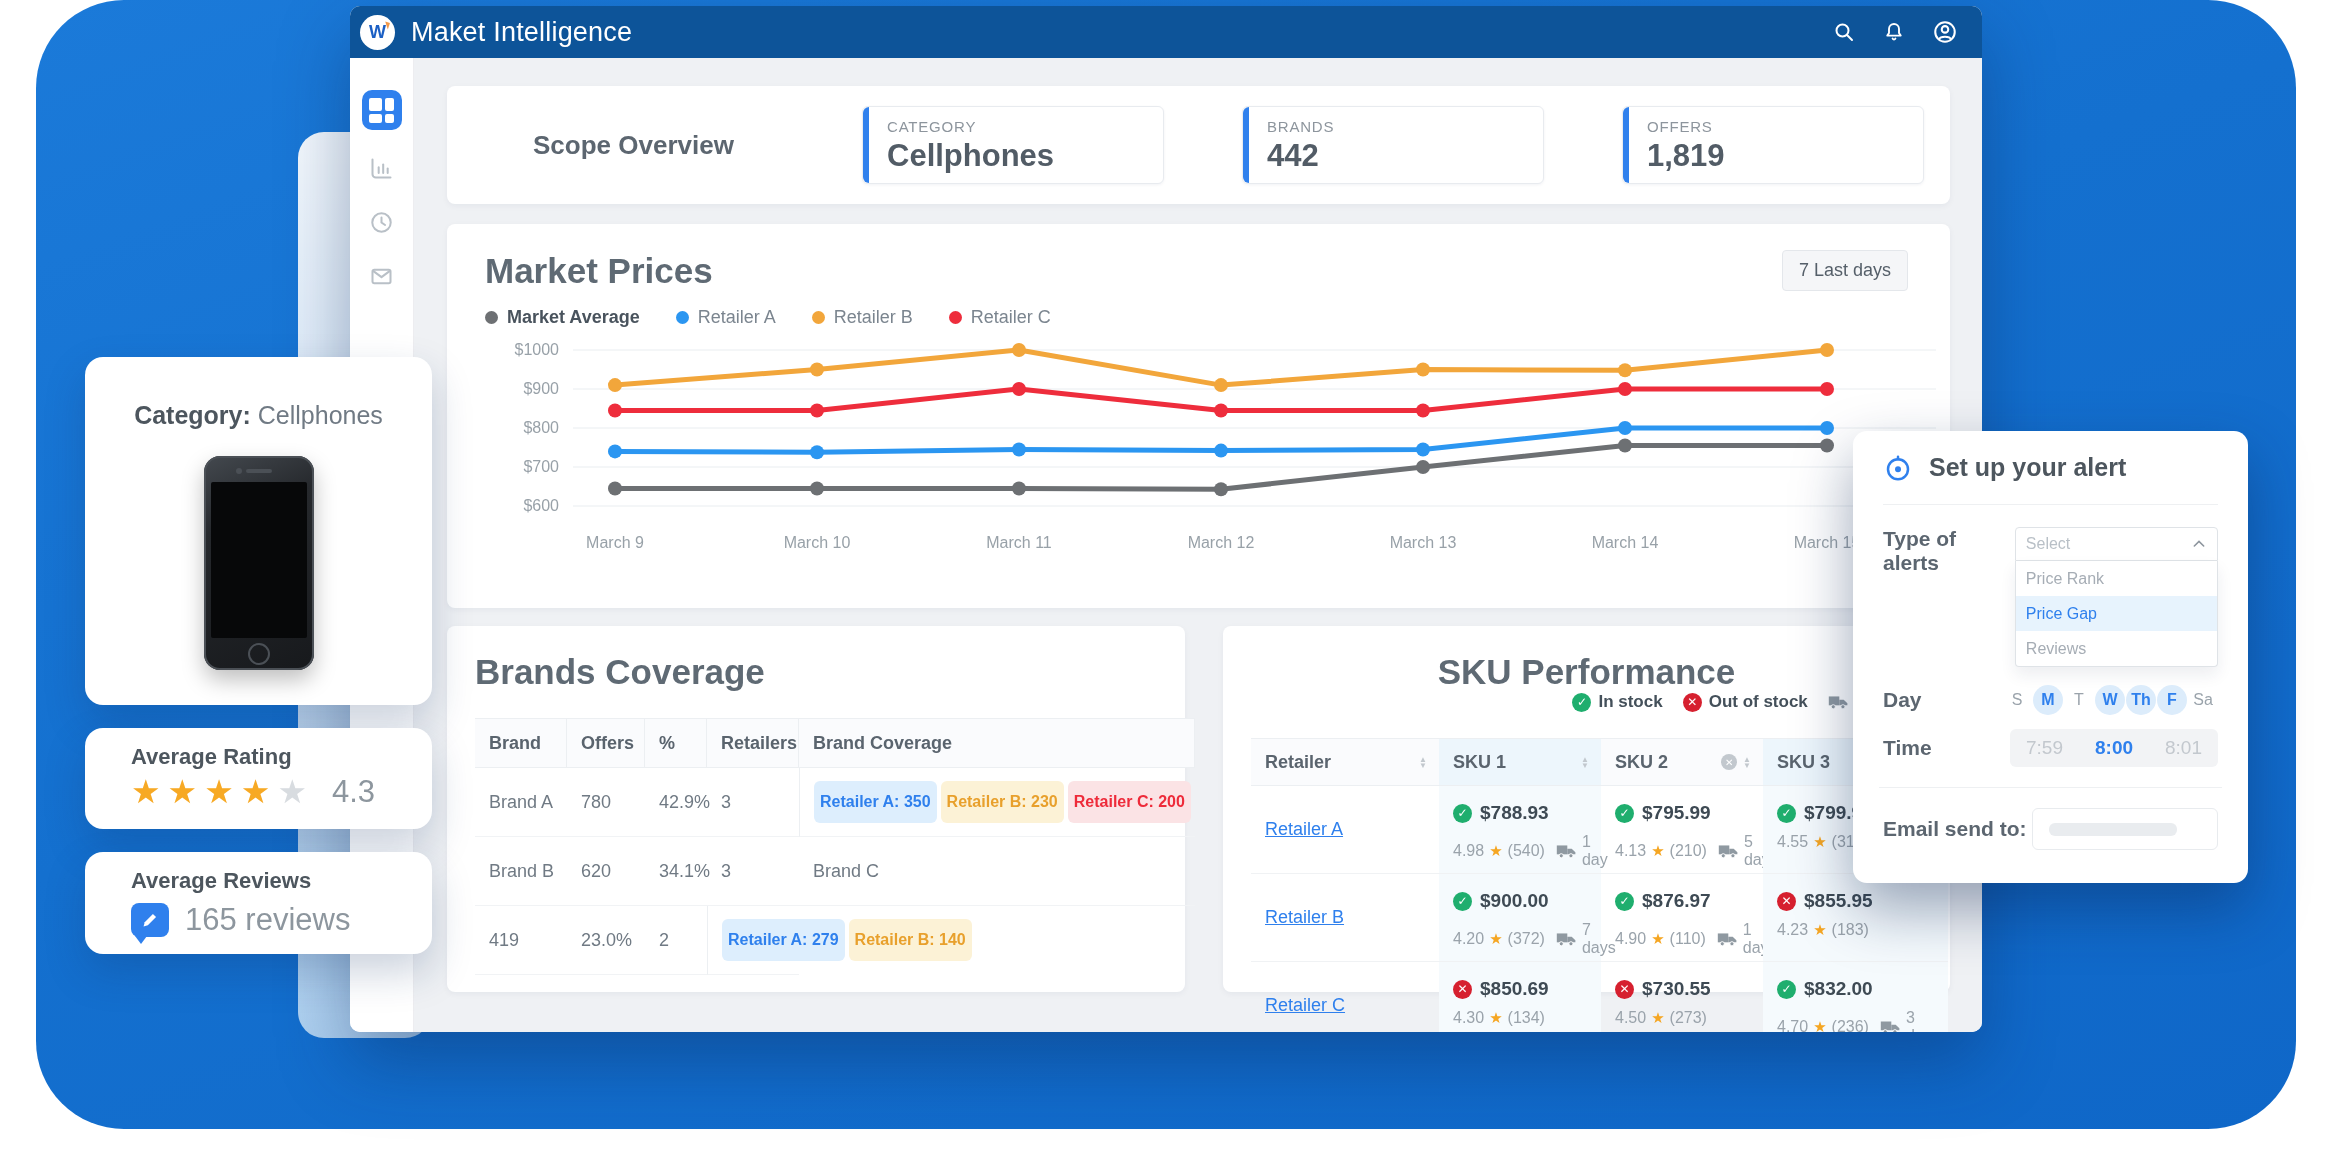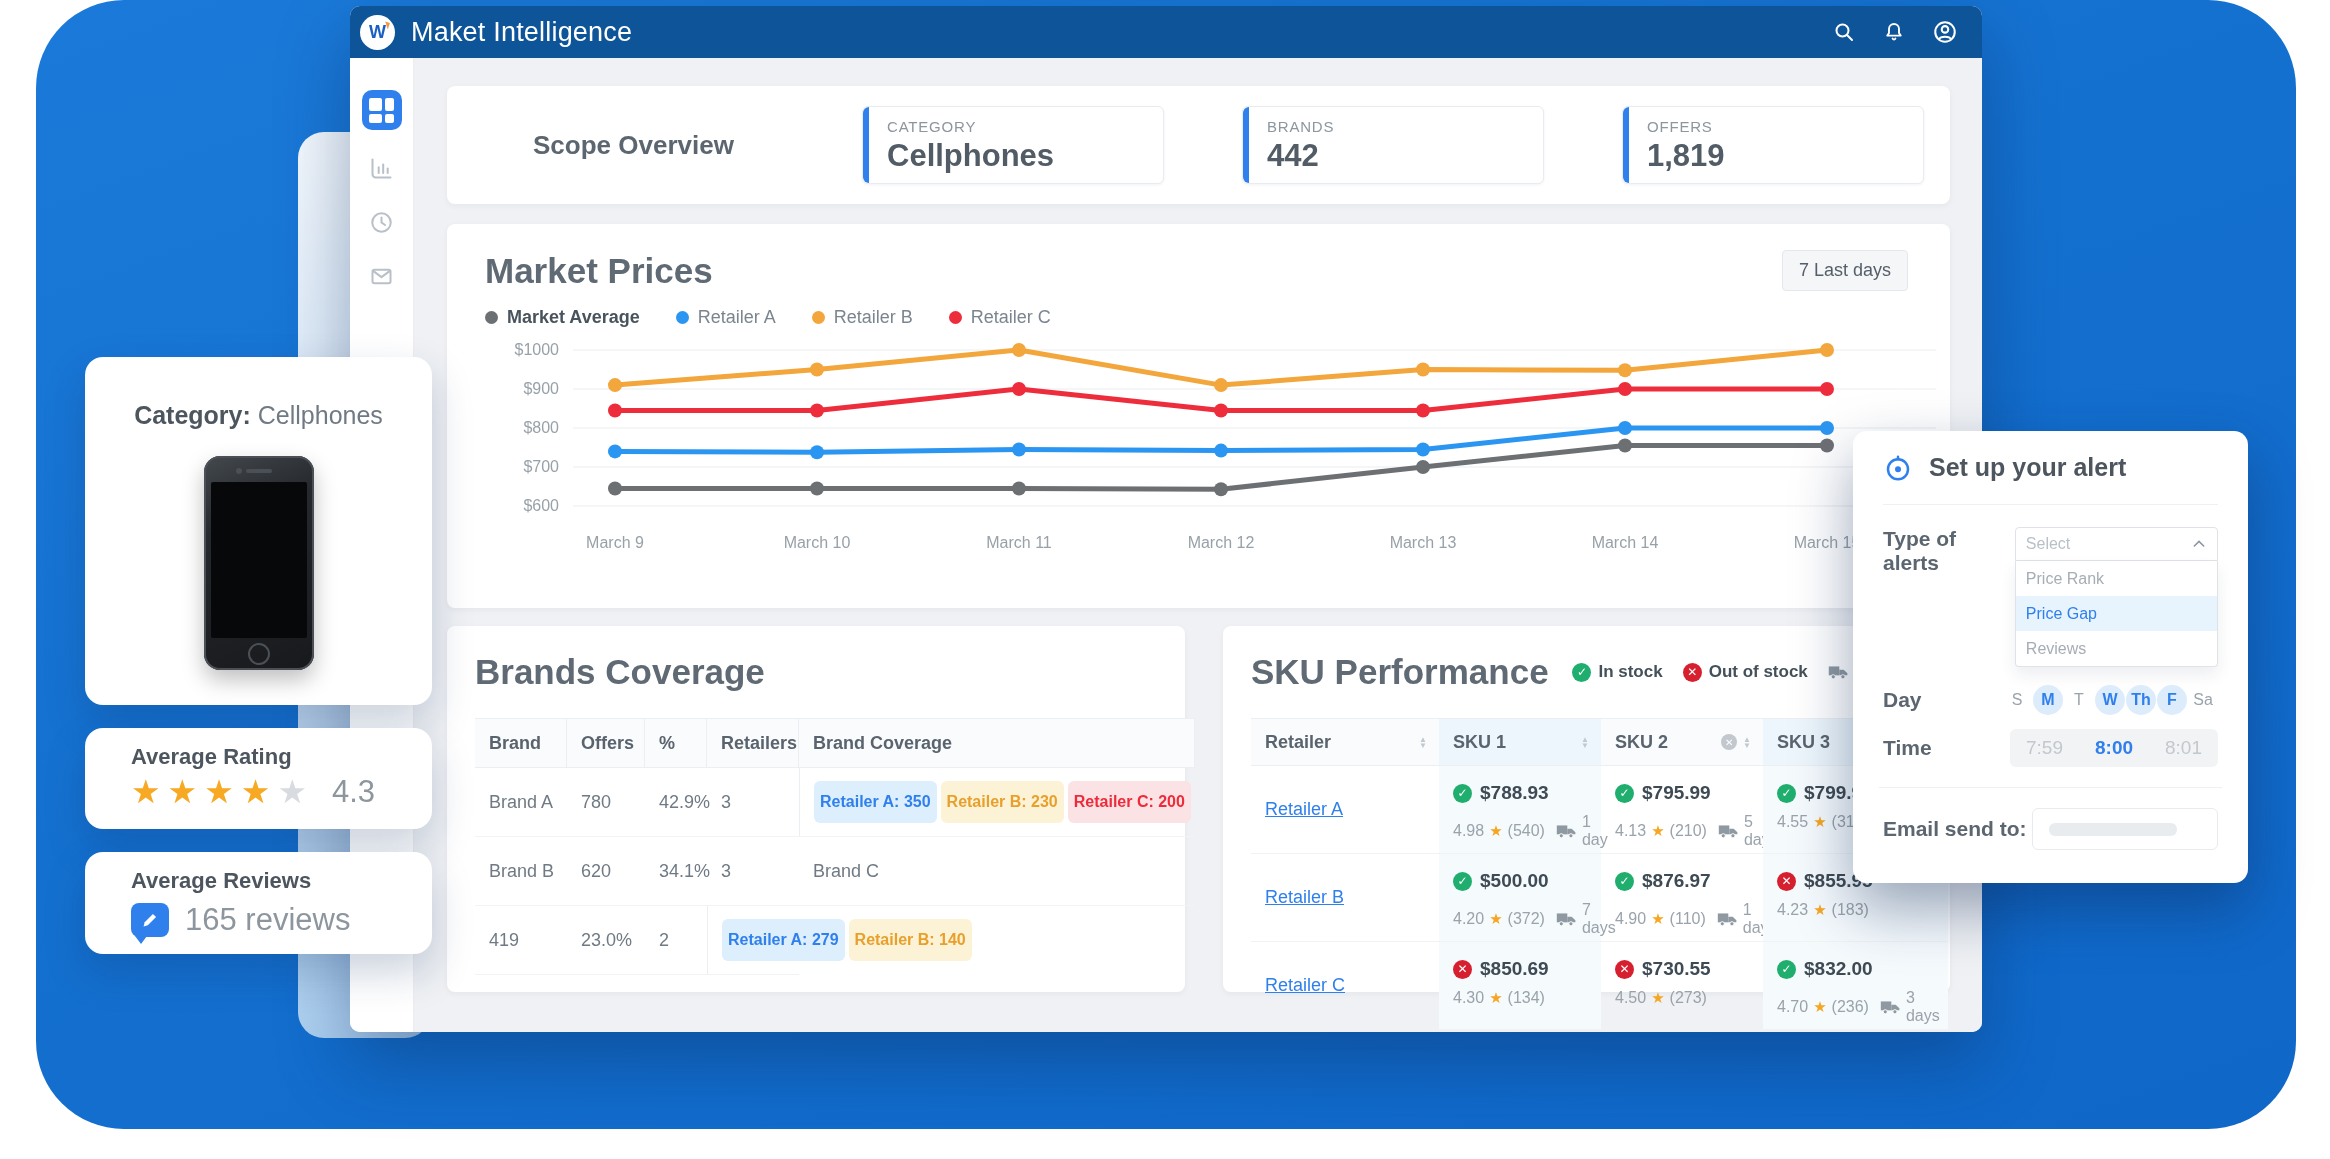--- a/index.html
+++ b/index.html
@@ -66,21 +66,21 @@
   .b-h:last-child { border-right:none; }
   .b-c { height:69px; display:flex; align-items:center; padding-left:14px; font-size:18px; color:#707a84; border-bottom:1px solid #f1f3f5; }
   .b-c.cov { border-left:1px solid #eceff2; padding-right:4px; }
   .chips { display:flex; width:100%; gap:4px; }
   .chip { height:42px; border-radius:6px; display:flex; align-items:center; justify-content:center; font-size:16px; font-weight:700; flex-basis:0; white-space:nowrap; padding:0 6px; }
   .chip.a { background:#ddeefd; color:#2f80ed; }
   .chip.b { background:#fcf2d6; color:#e8a02c; }
   .chip.c { background:#fbe3e5; color:#ee2b3a; }
 
   
-  .sku-head { display:flex; align-items:center; }
+  .sku-head { display:flex; align-items:center;flex-direction:column; }
   .sku-legend { margin-left:auto; display:flex; gap:20px; align-items:center; }
   .skl { display:flex; align-items:center; gap:7px; font-size:17px; color:#44505a; font-weight:600; }
   .st { width:19px; height:19px; border-radius:50%; color:#fff; font-size:12px; font-weight:700; display:flex; align-items:center; justify-content:center; flex:none; }
   .st.in { background:#1fae6e; }
   .st.out { background:#d6202f; }
   .s-grid { margin-top:26px; display:grid; grid-template-columns:188px 162px 162px 1fr; }
   .s-h { height:48px; display:flex; align-items:center; padding:0 12px 0 14px; background:#fafbfd; border-top:1px solid #eceff2; border-bottom:1px solid #eceff2; font-size:18px; color:#5a646e; font-weight:600; gap:8px; cursor:pointer; }
   .s-h .sp { margin-left:auto; display:flex; align-items:center; gap:6px; }
   .sort { display:flex; flex-direction:column; font-size:8px; line-height:7px; color:#c2c8ce; }
   .xcirc { width:16px; height:16px; border-radius:50%; background:#c2c8ce; color:#fff; font-size:10px; display:flex; align-items:center; justify-content:center; }
@@ -449,21 +449,21 @@
                     </span>
                     <span></span>
                   </div>
                 </div>
                 <div class="s-c first">
                   <a class="rlink" href="#">Retailer B</a>
                 </div>
                 <div class="s-c tint-row">
                   <div class="pline">
                     <span class="st in">✓</span>
-                    <span>$500.00</span>
+                    <span>$900.00</span>
                   </div>
                   <div class="sline">
                     <span>4.20</span>
                     <span class="star">★</span>
                     <span>(372)</span>
                     <span style="display:flex">
                       <svg width="21" height="15" viewBox="0 0 26 17">
                         <path d="M1 1h13v11H1z" fill="#8f99a1"></path>
                         <path d="M14 5h5.4L24 9.4V12h-10z" fill="#8f99a1"></path>
                         <circle cx="6.5" cy="13.8" r="2.6" fill="#8f99a1" stroke="#fff" stroke-width="1.2"></circle>

